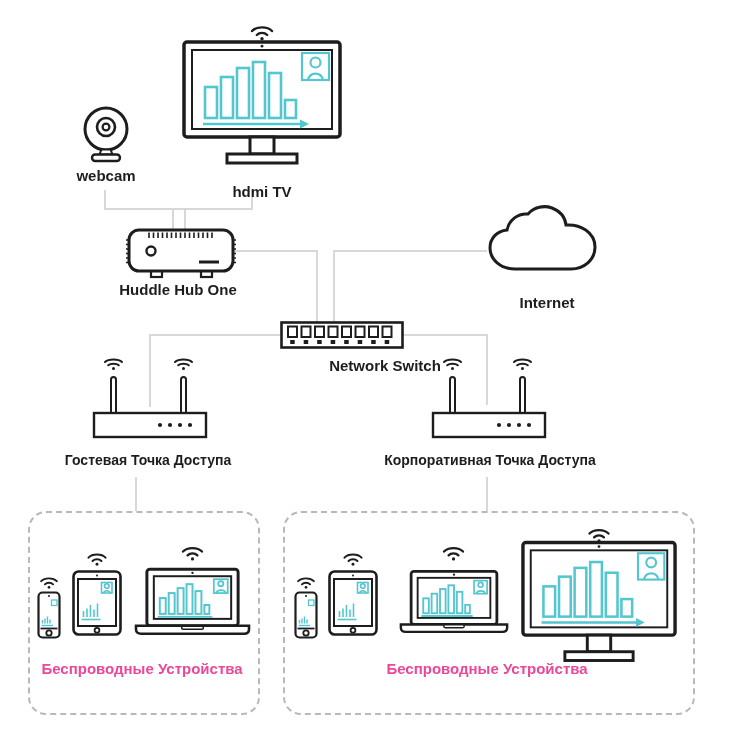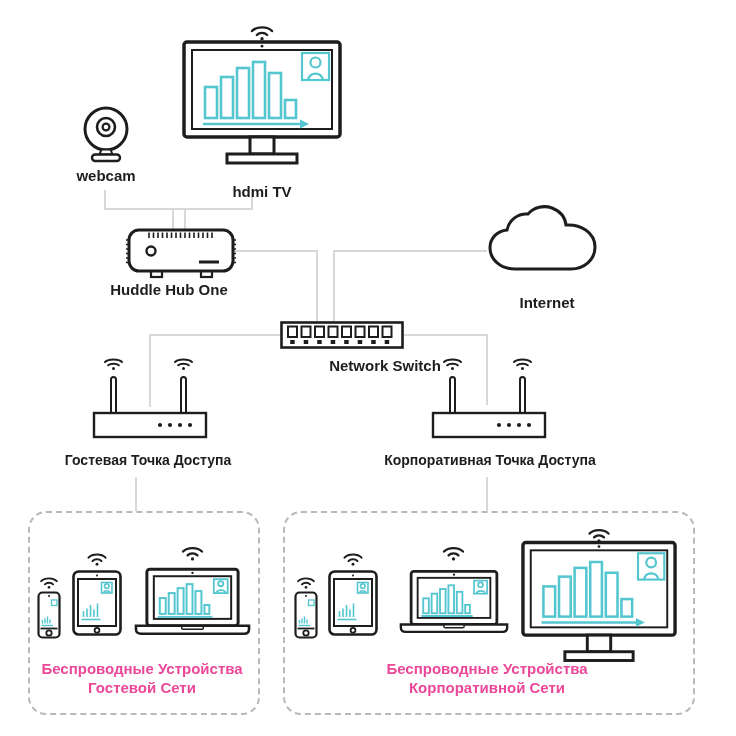--- a/index.html
+++ b/index.html
@@ -196,21 +196,21 @@
     </svg>
   <svg class="icon" style="left:76px;top:102px;width:60px;height:62px;">
       <use href="#sym-webcam"></use>
     </svg>
   <div class="lbl" style="left:106px;top:167px;">webcam</div>
   <div class="lbl" style="left:262px;top:167px;margin-top:16px;">hdmi TV</div>
 
   <svg class="icon" style="left:125px;top:224px;width:112px;height:58px;">
       <use href="#sym-hub"></use>
     </svg>
-  <div class="lbl" style="left:169px;top:281px;text-align:right;">Huddle Hub One</div>
+  <div class="lbl" style="left:178px;top:281px;text-align:right;">Huddle Hub One</div>
 
   <svg class="icon" style="left:485px;top:205px;width:124px;height:72px;">
       <use href="#sym-cloud"></use>
     </svg>
   <div class="lbl" style="left:547px;top:278px;margin-top:16px;">Internet</div>
 
   <svg class="icon" style="left:280px;top:321px;width:124px;height:28px;">
       <use href="#sym-switch"></use>
     </svg>
   <div class="lbl" style="left:342px;top:357px;margin-left:43px;">Network Switch</div>
@@ -241,21 +241,20 @@
     </svg>
   <svg class="icon" style="left:179px;top:543px;width:27px;height:19px;">
       <use href="#sym-wifi"></use>
     </svg>
   <svg class="icon" style="left:134px;top:567px;width:117px;height:72px;">
       <use href="#sym-laptop"></use>
     </svg>
 
   <div class="group-lbl" style="left:28px;top:659px;width:228px;">
     <div>Беспроводные Устройства</div>
-    <div>Гостевой Сети</div>
   </div>
 
   <div class="group-box" style="left:283px;top:511px;width:408px;height:200px;"></div>
 
   <svg class="icon" style="left:295px;top:574px;width:22px;height:16px;">
       <use href="#sym-wifi"></use>
     </svg>
   <svg class="icon" style="left:294px;top:591px;width:24px;height:48px;">
       <use href="#sym-phone"></use>
     </svg>
@@ -273,16 +272,15 @@
     </svg>
   <svg class="icon" style="left:585px;top:525px;width:28px;height:19px;">
       <use href="#sym-wifi"></use>
     </svg>
   <svg class="icon" style="left:521px;top:540px;width:156px;height:124px;">
       <use href="#sym-tv"></use>
     </svg>
 
   <div class="group-lbl" style="left:283px;top:659px;width:408px;">
     <div>Беспроводные Устройства</div>
-    <div>Корпоративной Сети</div>
   </div>
 
 </div>
 
 </body></html>

